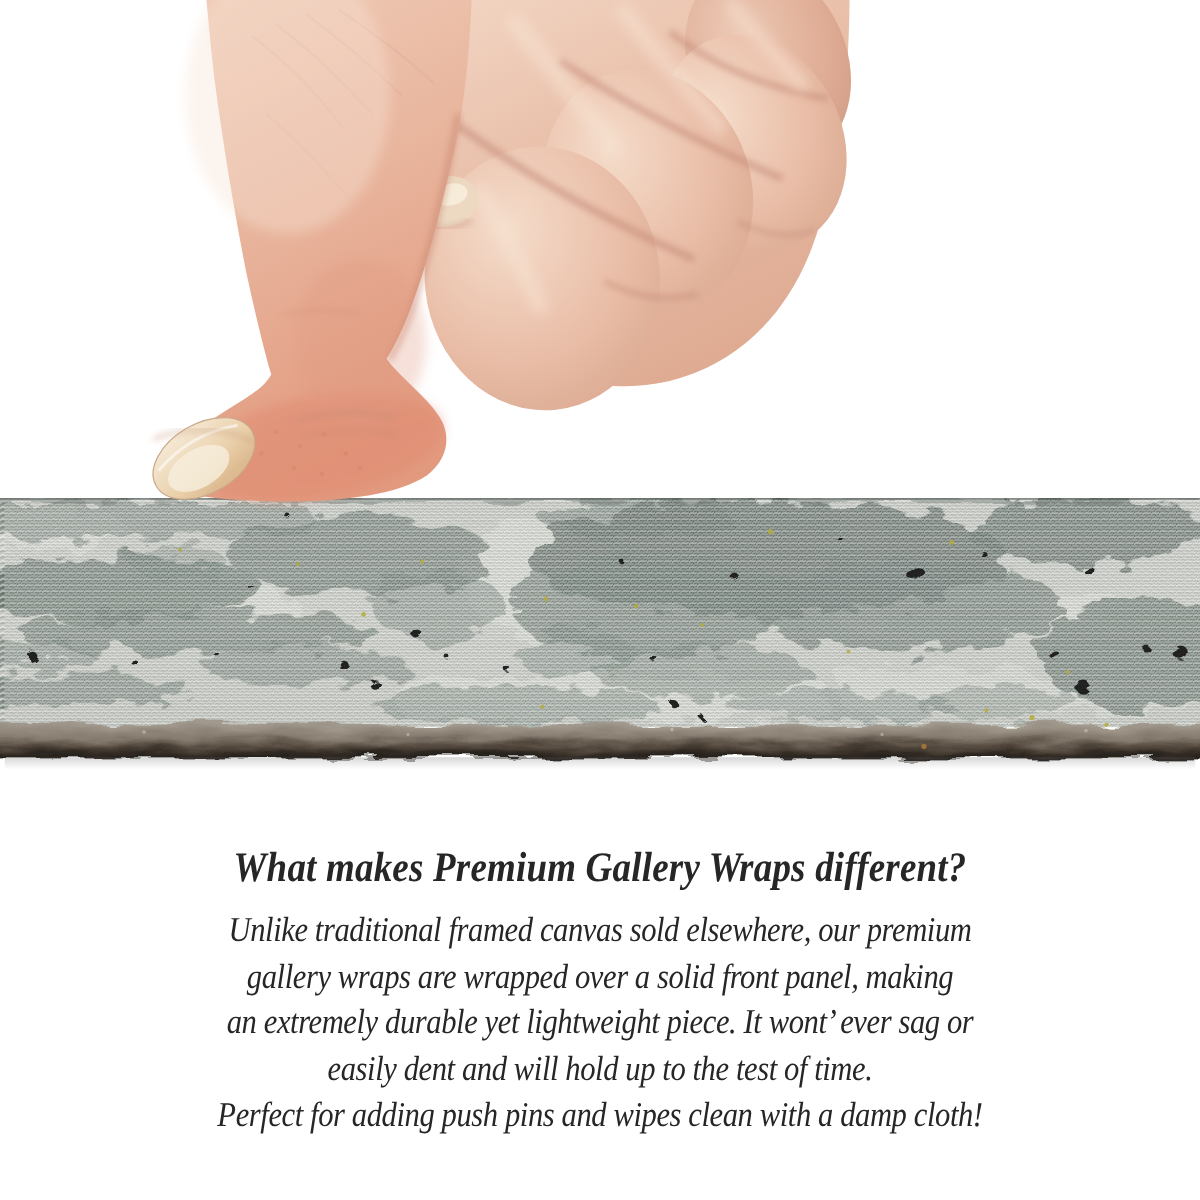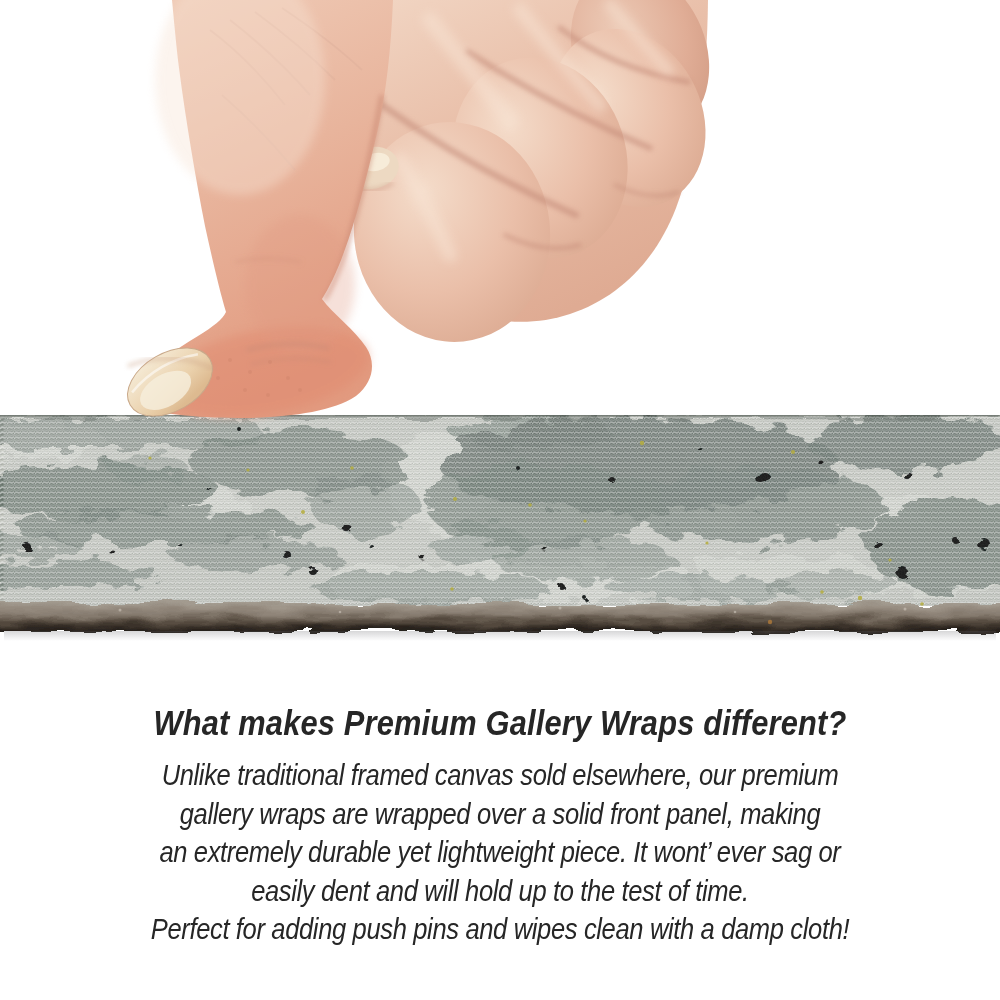--- a/index.html
+++ b/index.html
@@ -1,21 +1,21 @@
 <!DOCTYPE html>
 <html><head>
 <meta charset="utf-8">
 <style>
   html,body{margin:0;padding:0;}
   body{
     width:1000px;height:1000px;position:relative;overflow:hidden;
     background:#ffffff;
     font-family:"Liberation Sans", sans-serif;
   }
-  .stage{position:absolute;inset:0;}
+  .stage{position:absolute;inset:0;font-family:Liberation Serif, serif;}
   .photo{position:absolute;left:0;top:0;width:1000px;height:650px;}
   .copy{
     position:absolute;left:0;top:701px;width:1000px;
     text-align:center;font-style:italic;color:#262626;
     transform:scaleX(.88);transform-origin:500px 0;
   }
   .copy .heading{
     font-size:35px;line-height:44px;font-weight:bold;
     letter-spacing:.2px;margin:0 0 11px 0;
   }

